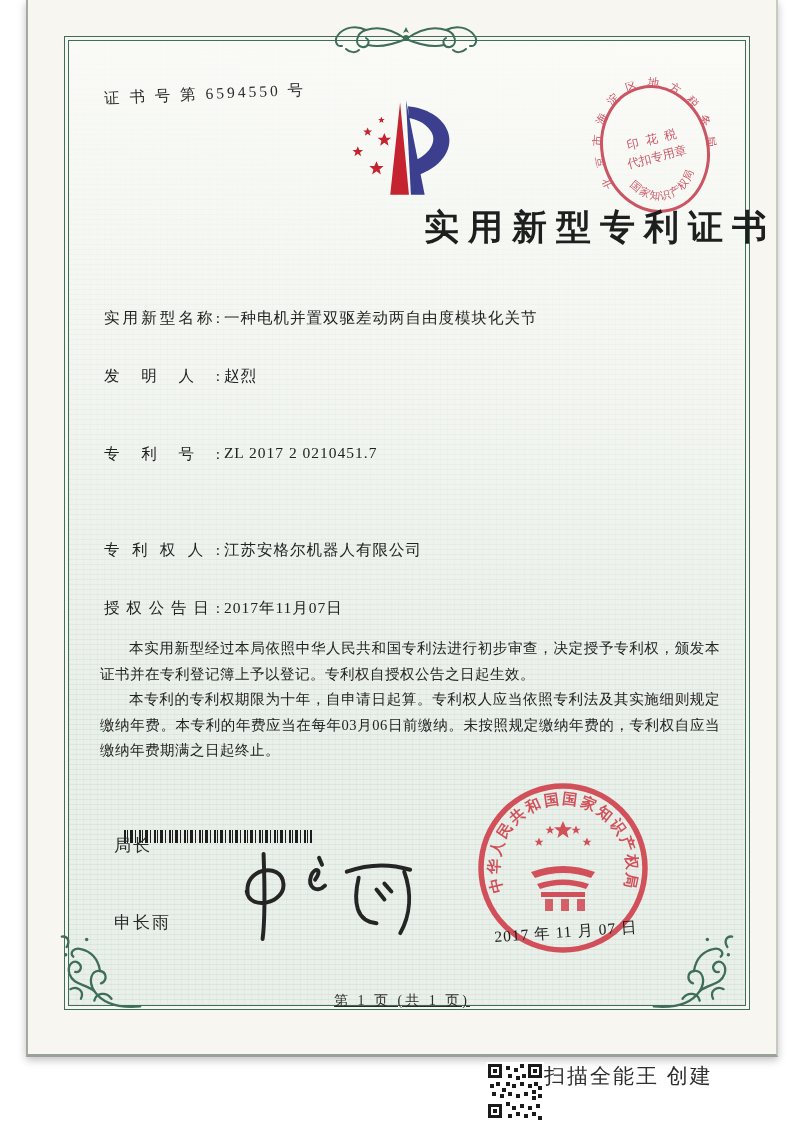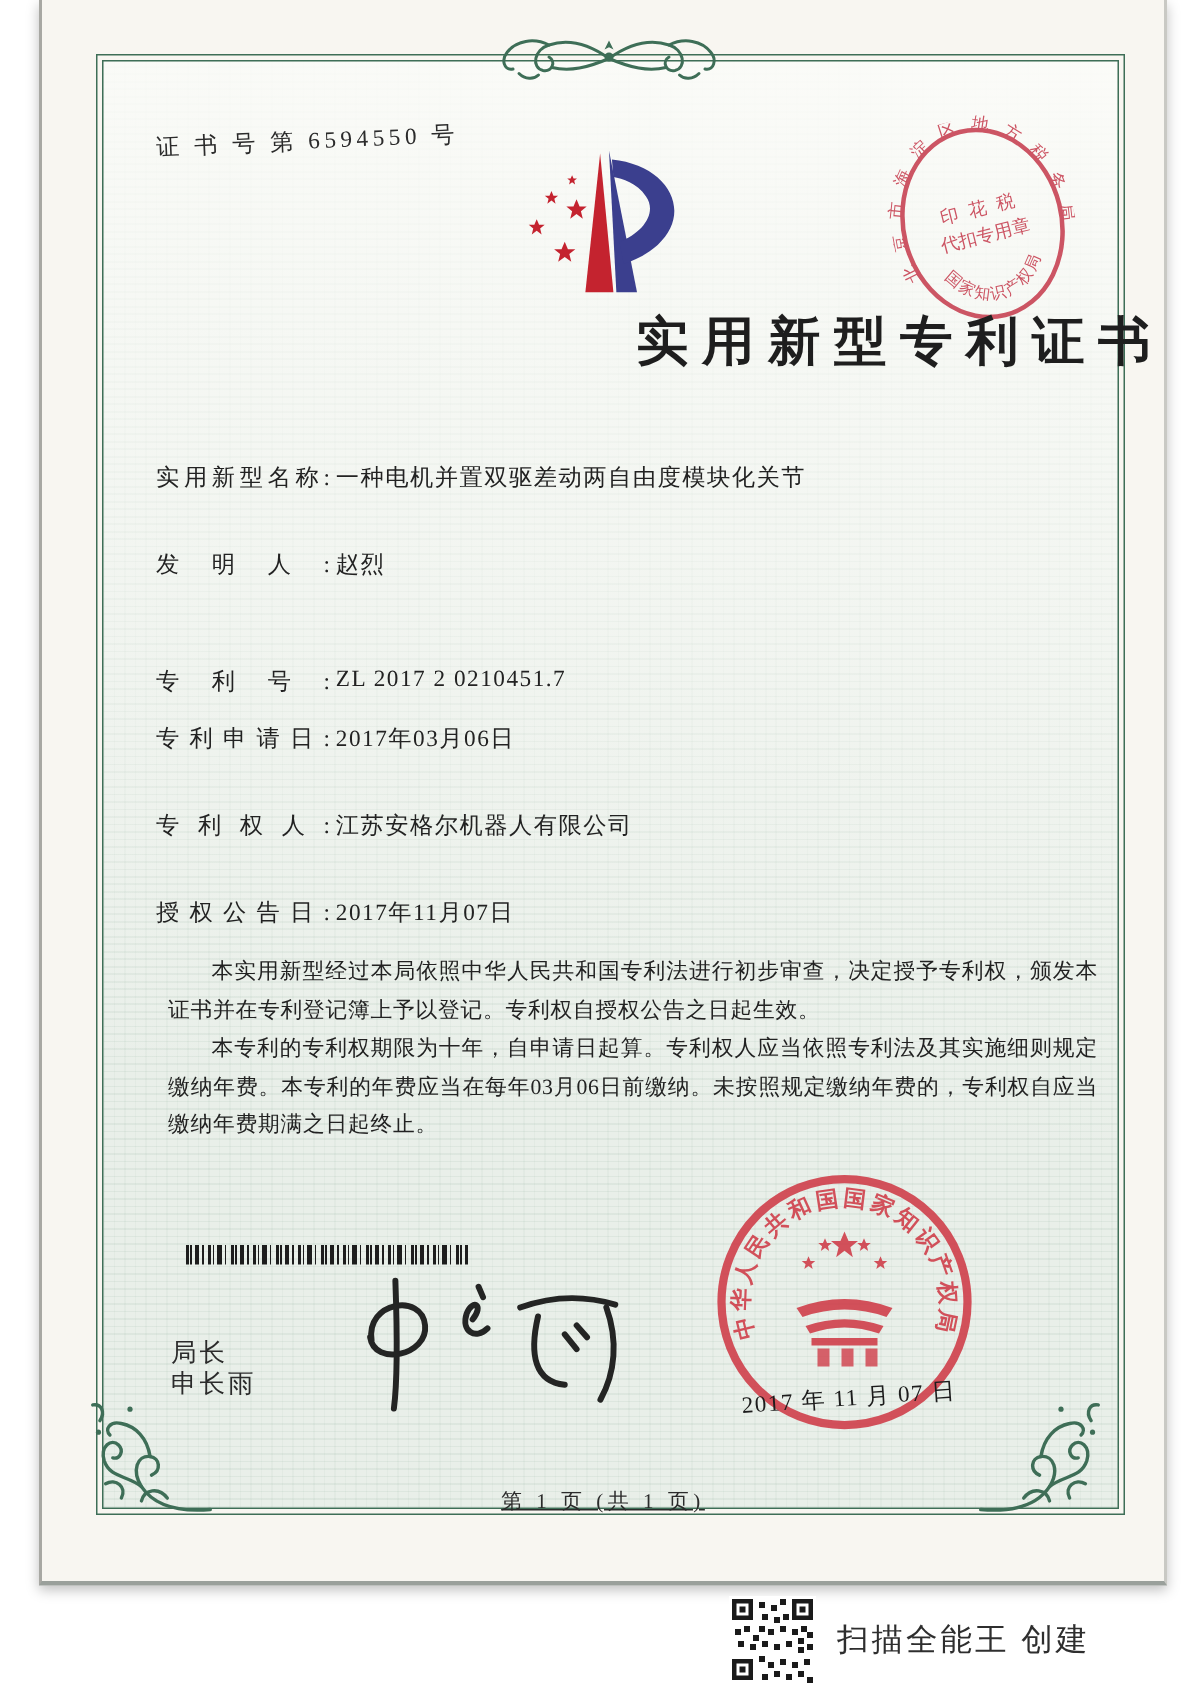--- a/index.html
+++ b/index.html
@@ -16,38 +16,38 @@
       repeating-linear-gradient(90deg, rgba(98,143,118,.05) 0 1px, rgba(255,255,255,0) 1px 7px),
       #e9efe9;}
   .cert-no{position:absolute;left:76px;top:84px;font-size:15.5px;letter-spacing:3px;transform:rotate(-2.5deg);}
   .logo{position:absolute;left:318px;top:94px;width:118px;height:114px;}
   .stamp{position:absolute;left:566px;top:78px;width:122px;height:142px;transform:rotate(-14deg);opacity:.85;}
   .title{position:absolute;left:0;top:204px;width:100%;text-align:right;font-size:35px;font-weight:700;
          letter-spacing:9px;color:#1e1e1e;}
   .field{position:absolute;left:76px;font-size:15.5px;white-space:nowrap;color:#222;}
   .field .lbl{display:inline-block;width:116px;text-align:justify;text-align-last:justify;vertical-align:top;}
   .field .val{letter-spacing:1px;}
-  .paras{position:absolute;left:84px;top:636px;width:620px;font-size:14.5px;line-height:25.5px;
+  .paras{position:absolute;left:72px;top:636px;width:620px;font-size:14.5px;line-height:25.5px;
          text-align:justify;color:#222;}
   .paras p{margin:0;text-indent:2em;letter-spacing:.5px;}
   .barcode{position:absolute;left:96px;top:830px;width:188px;height:13px;
     background:repeating-linear-gradient(90deg,#1d1d1d 0 2px,transparent 2px 3px,#1d1d1d 3px 4px,
       transparent 4px 6px,#1d1d1d 6px 9px,transparent 9px 11px,#1d1d1d 11px 12px,transparent 12px 15px);}
-  .role{position:absolute;left:86px;top:890px;font-size:17px;letter-spacing:2px;font-family:"Liberation Sans","DejaVu Sans",sans-serif;}
+  .role{position:absolute;left:86px;top:834px;font-size:17px;letter-spacing:2px;font-family:"Liberation Sans","DejaVu Sans",sans-serif;}
   .signer{position:absolute;left:86px;top:911px;font-size:17px;letter-spacing:2px;font-family:"Liberation Sans","DejaVu Sans",sans-serif;}
   .signature{position:absolute;left:186px;top:842px;width:220px;height:104px;}
   .seal{position:absolute;left:445px;top:778px;width:180px;height:180px;opacity:.88;}
   .seal-date{position:absolute;left:448px;top:922px;width:180px;text-align:center;font-size:15.5px;
              letter-spacing:1px;transform:rotate(-4deg);color:#1c1c1c;}
   .page-footer{position:absolute;left:0;top:992px;width:100%;text-align:center;font-size:14px;letter-spacing:3px;text-decoration:underline;}
   .orn{position:absolute;pointer-events:none;}
   .orn-top{left:298px;top:21px;width:160px;height:36px;}
   .orn-bl{left:30px;top:928px;width:86px;height:86px;}
   .orn-br{left:622px;top:928px;width:86px;height:86px;transform:scaleX(-1);}
-  .scan-footer{position:absolute;left:486px;top:1062px;height:62px;display:flex;align-items:center;gap:14px;
+  .scan-footer{position:absolute;left:486px;top:1062px;height:62px;display:flex;
                font-family:"Liberation Sans","DejaVu Sans",sans-serif;}
   .scan-note{font-size:21px;letter-spacing:2px;color:#2e2e2e;}
   .qr{width:58px;height:58px;}
 </style>
 </head>
 <body>
 
 <div class="stage">
   <div class="paper">
 
@@ -131,24 +131,20 @@
       <span class="lbl">实用新型名称:</span>
       <span class="val">一种电机并置双驱差动两自由度模块化关节</span>
     </div>
     <div class="field" style="top:366px">
       <span class="lbl">发明人:</span>
       <span class="val">赵烈</span>
     </div>
     <div class="field" style="top:444px">
       <span class="lbl">专利号:</span>
       <span class="val">ZL 2017 2 0210451.7</span>
-    </div>
-    <div class="field" style="top:482px">
-      <span class="lbl">专利申请日:</span>
-      <span class="val">2017年03月06日</span>
     </div>
     <div class="field" style="top:540px">
       <span class="lbl">专利权人:</span>
       <span class="val">江苏安格尔机器人有限公司</span>
     </div>
     <div class="field" style="top:598px">
       <span class="lbl">授权公告日:</span>
       <span class="val">2017年11月07日</span>
     </div>
 

